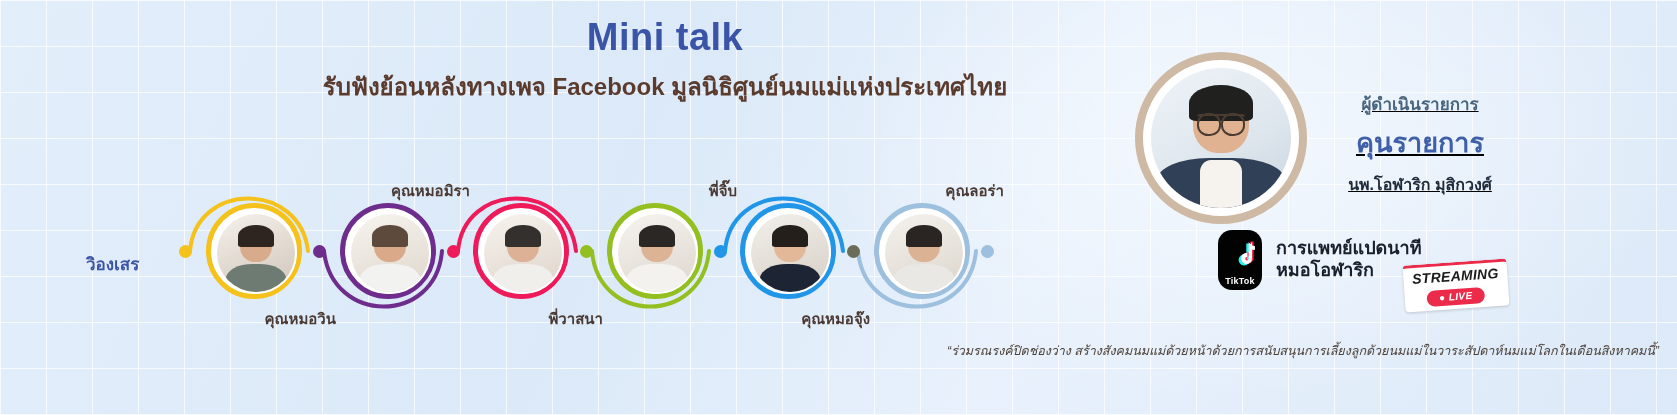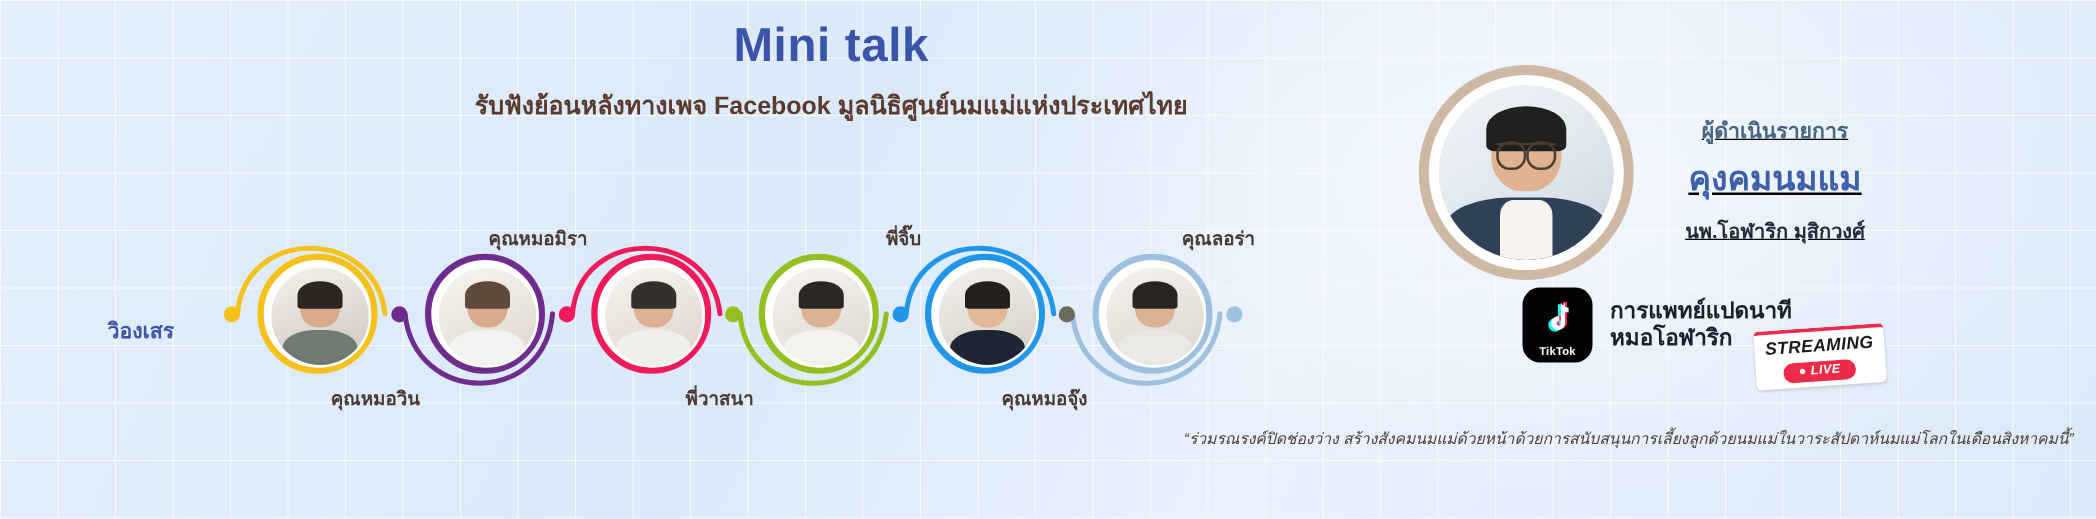--- a/index.html
+++ b/index.html
@@ -30,21 +30,21 @@
   
   .headline{position:absolute;left:250px;top:16px;width:830px;text-align:center;}
   .h-main{
     color:#3a55a8;font-weight:bold;font-size:38px;letter-spacing:.5px;line-height:1.12;
   }
   .h-quote{
     color:#32509f;font-weight:bold;font-size:37px;line-height:1.16;margin-top:2px;
     white-space:nowrap;
   }
   .h-sub{
-    color:#5b3b2e;font-weight:bold;font-size:20px;margin-top:14px;line-height:1.2;
+    color:#5b3b2e;font-weight:bold;font-size:24px;margin-top:14px;line-height:1.2;
   }
 
   
   #speakers{position:absolute;left:0;top:175px;width:1060px;height:170px;}
   .spk-label-left{
     position:absolute;left:86px;top:75px;color:#3c56a6;font-size:17px;font-weight:bold;
   }
   .node{position:absolute;top:28px;width:96px;height:96px;}
   .ring{
     position:absolute;inset:0;border-radius:50%;
@@ -119,21 +119,21 @@
   }
   #host-text{position:absolute;left:1290px;top:90px;width:260px;text-align:center;text-decoration:underline;}
   .host-role{color:#49657f;font-size:17px;font-weight:bold;}
   .host-name{color:#3f5fa8;font-size:27px;font-weight:bold;margin-top:4px;}
   .host-sub1{color:#1f2b3a;font-size:16px;font-weight:bold;margin-top:8px;}
   .host-sub2{color:#1f2b3a;font-size:16px;font-weight:bold;}
 
   
   #tiktok-row{position:absolute;left:1218px;top:230px;display:flex;align-items:center;gap:14px;}
   .tt-icon{
-    position:relative;width:56px;height:60px;border-radius:14px;background:#020202;
+    position:relative;width:44px;height:60px;border-radius:14px;background:#020202;
     flex:0 0 auto;
   }
   .tt-note{
     position:absolute;left:14px;top:10px;width:32px;height:34px;
   }
   .tt-label{
     position:absolute;left:0;right:0;bottom:4px;text-align:center;
     color:#fff;font-size:9px;font-weight:bold;letter-spacing:.2px;
   }
   .tt-text{line-height:1.22;}
@@ -266,21 +266,21 @@
         <div class="h-shirt"></div>
         <div class="h-head"></div>
         <div class="h-hair"></div>
         <div class="h-glass"></div>
       </div>
     </div>
   </div>
 
   <div id="host-text">
     <div class="host-role">ผู้ดำเนินรายการ</div>
-    <div class="host-name">คุงคมนมแม</div>
+    <div class="host-name">คุนรายการ</div>
     <div class="host-sub1">นพ.โอฬาริก มุสิกวงศ์</div>
   </div>
 
   <div id="tiktok-row">
     <div class="tt-icon">
       <svg class="tt-note" viewBox="0 0 32 34">
         <path d="M20 2v16.5a5.5 5.5 0 1 1-4.6-5.42v4.1a1.7 1.7 0 1 0 1.3 1.65V2z" fill="#25f4ee" transform="translate(-2.4,1.4)"></path>
         <path d="M20 2v16.5a5.5 5.5 0 1 1-4.6-5.42v4.1a1.7 1.7 0 1 0 1.3 1.65V2z" fill="#fe2c55" transform="translate(1.6,-0.6)"></path>
         <path d="M20 2v16.5a5.5 5.5 0 1 1-4.6-5.42v4.1a1.7 1.7 0 1 0 1.3 1.65V2c1.6 2.6 3.6 3.9 6.2 4.1V10c-2.3-.1-4.4-.9-6.2-2.3z" fill="#ffffff"></path>
       </svg>

